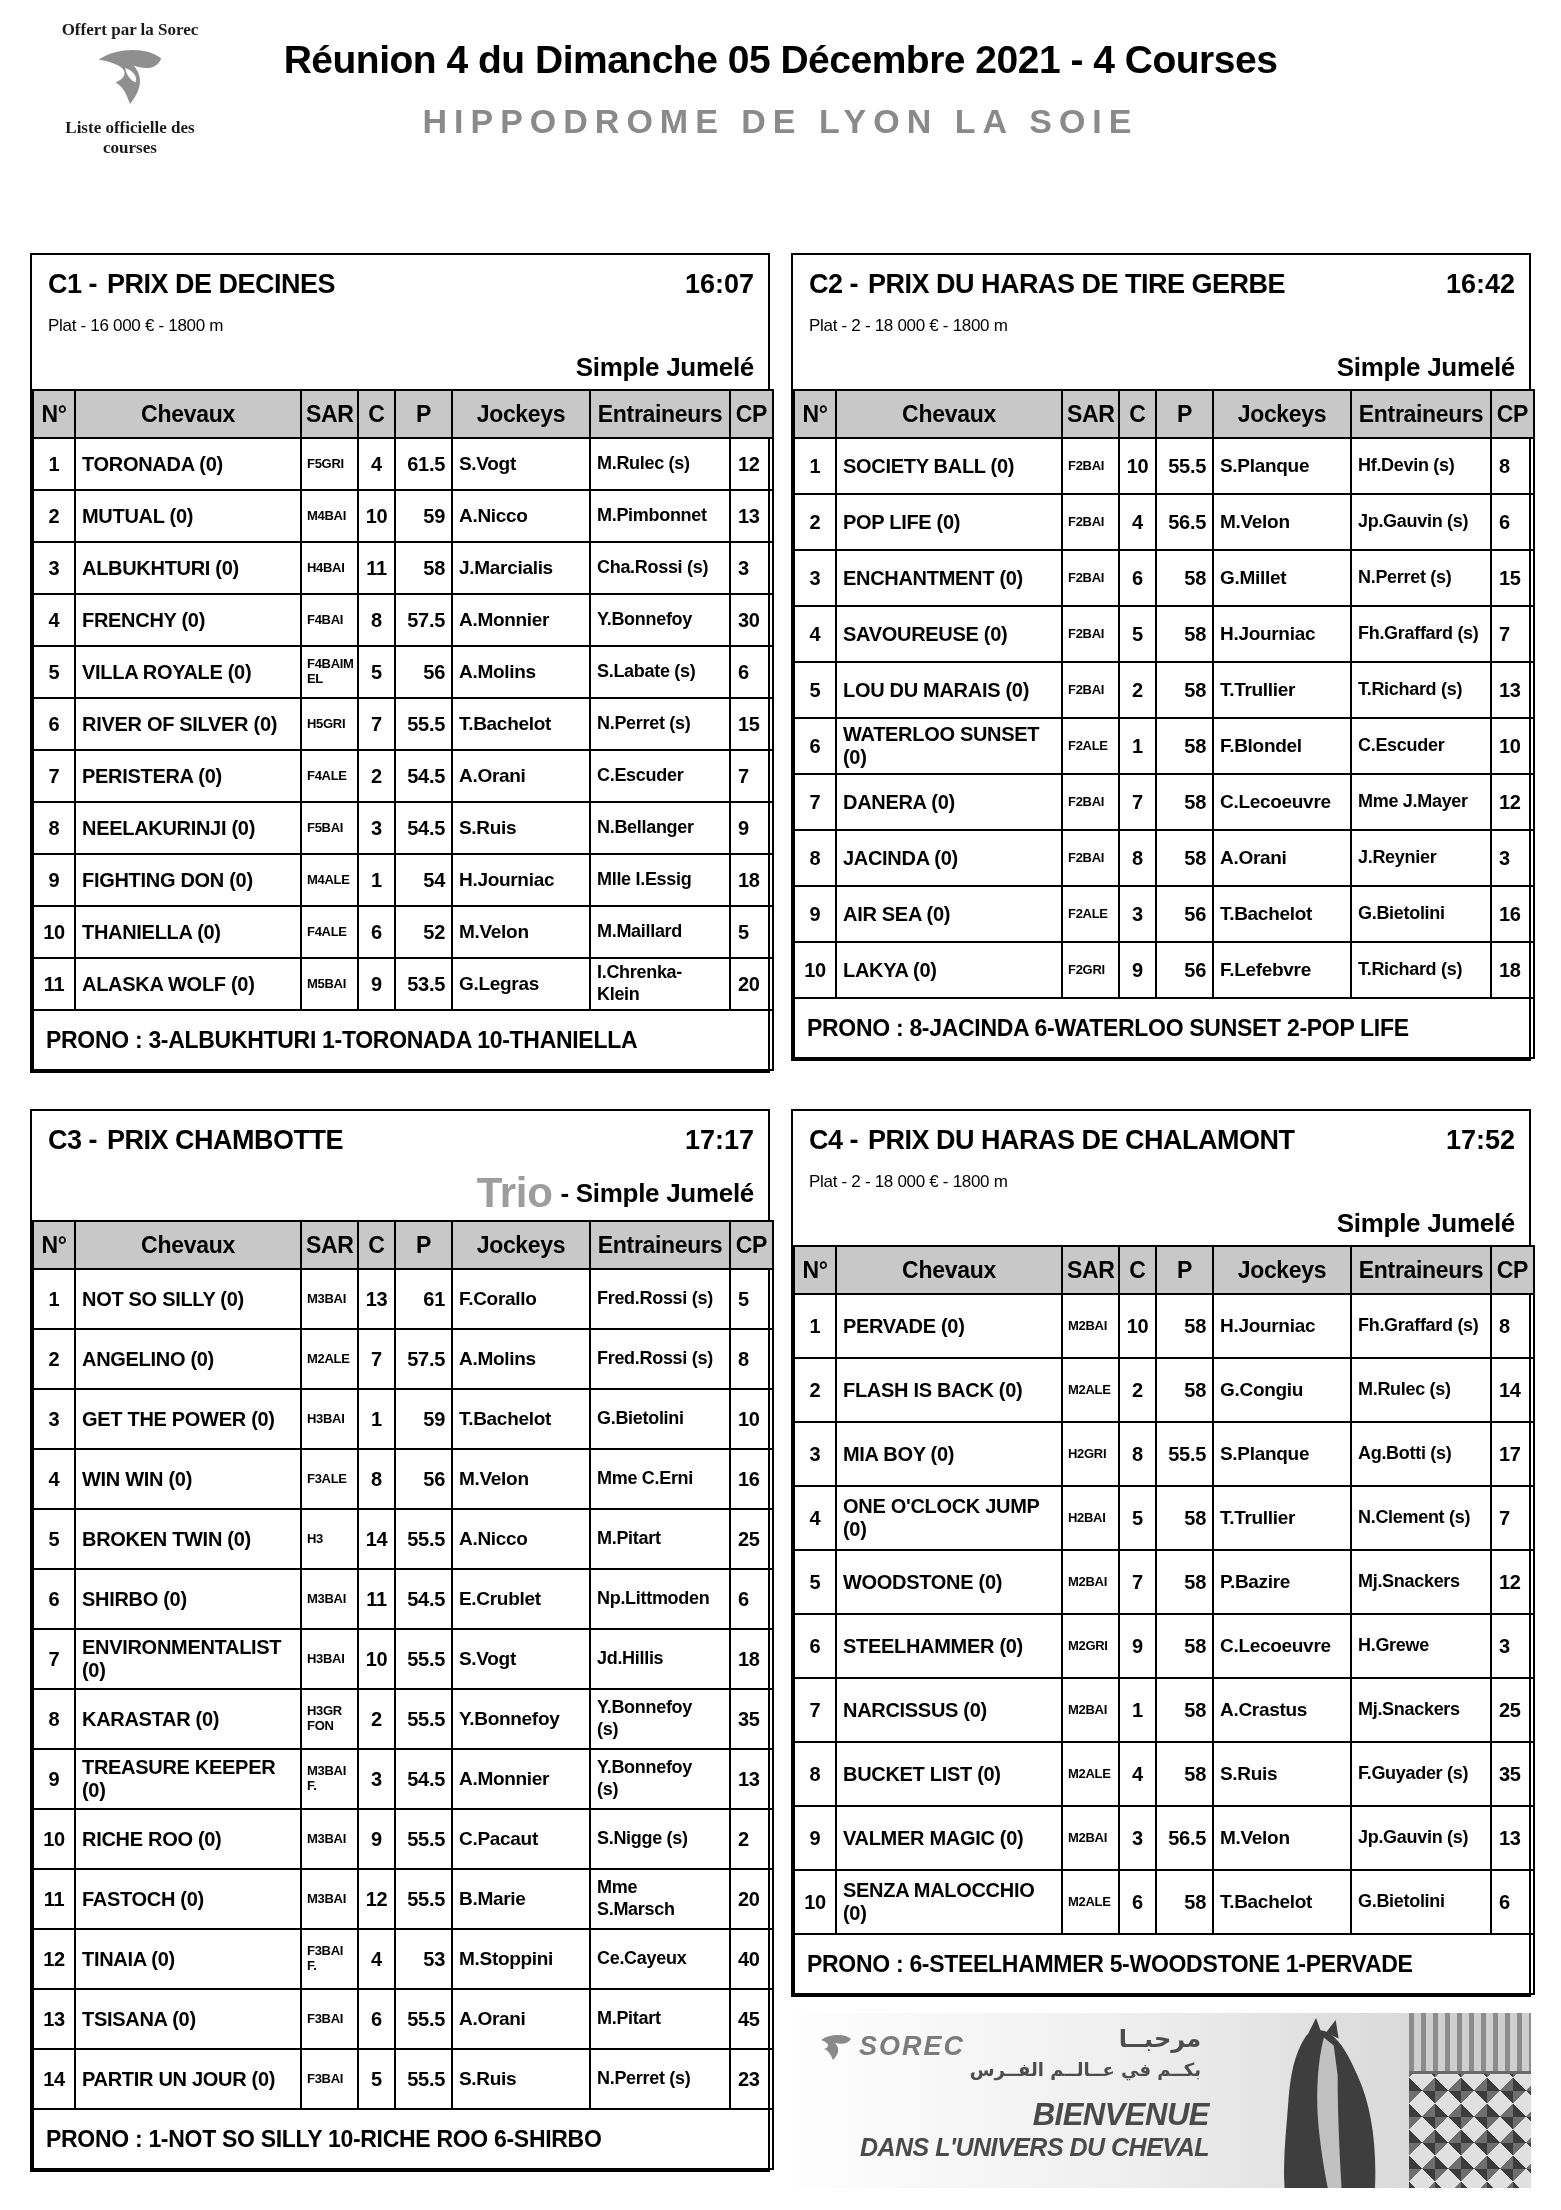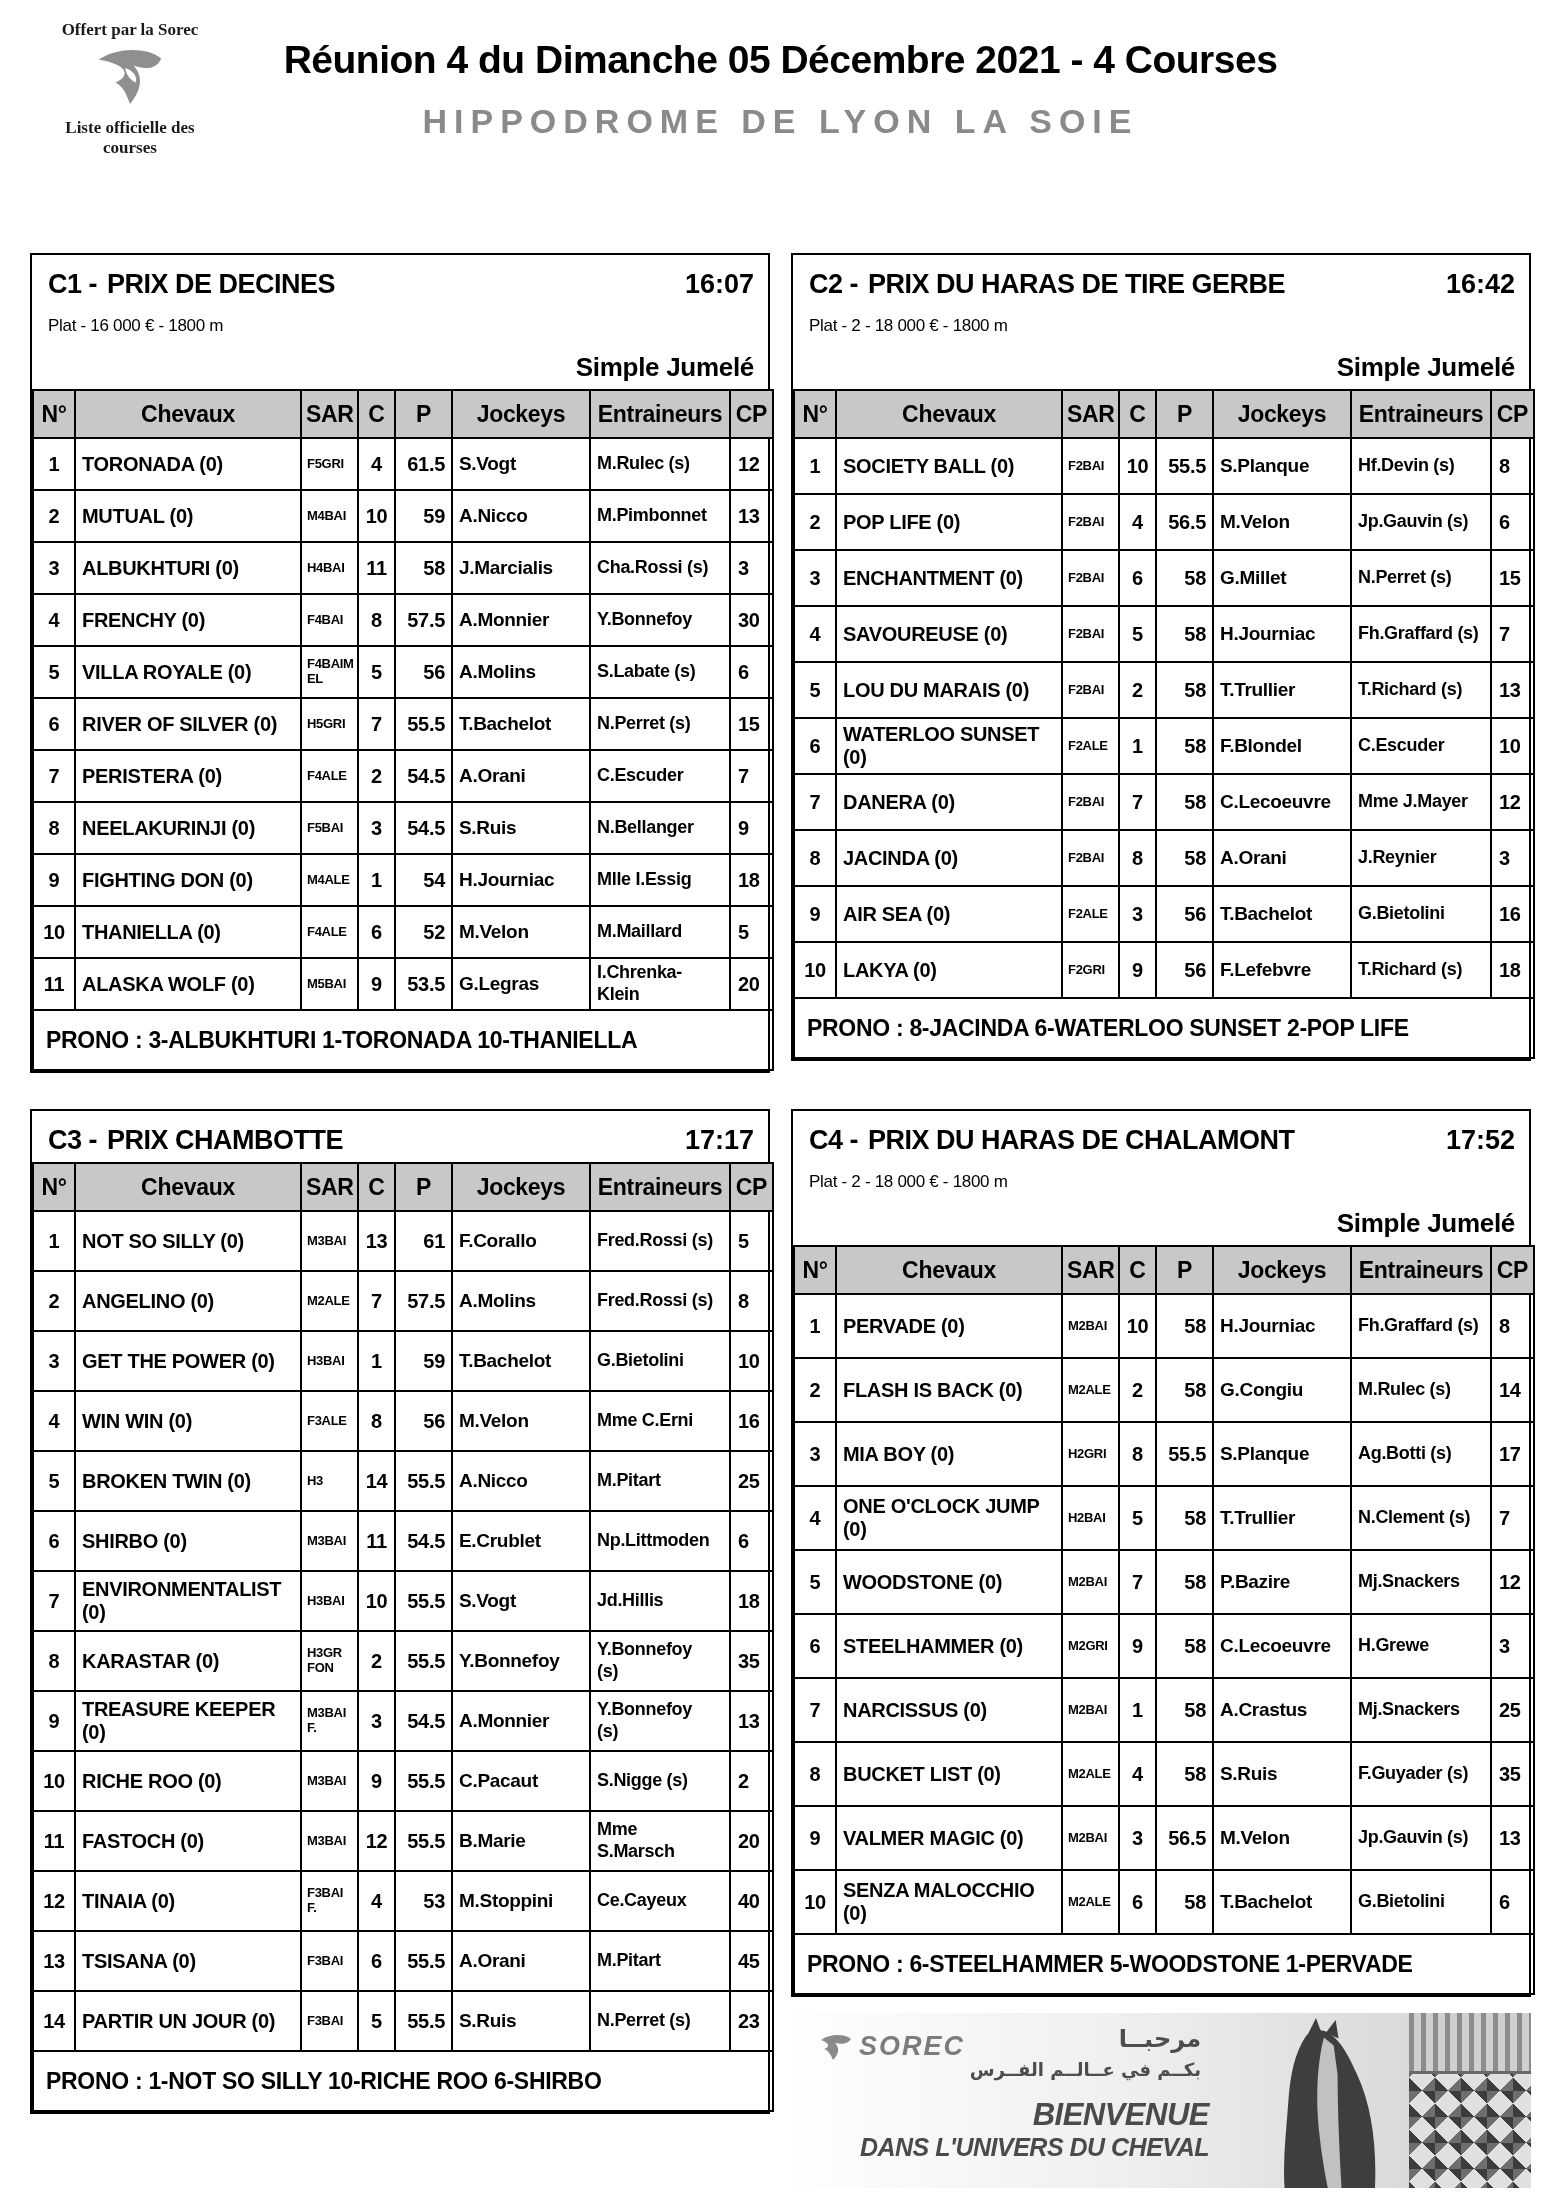--- a/index.html
+++ b/index.html
@@ -427,20 +427,24 @@
   </section>
 </div>
     <div class="race-cell" id="cell-c3">
   <section class="race-panel race-c3">
     <div class="race-head">
       <div class="race-title-line">
         <div class="race-title">
           <span class="race-code">C3 -</span><span>PRIX CHAMBOTTE</span>
         </div>
         <div class="race-time">17:17</div>
+      </div>
+      <div class="race-bets">
+        <span class="bets-prefix">Trio</span>
+        <span>- Simple Jumelé</span>
       </div>
     </div>
     <table class="race-table">
       <colgroup>
         <col class="col-num">
               <col class="col-horse">
               <col class="col-sar">
               <col class="col-c">
         <col class="col-p">
               <col class="col-jockey">

